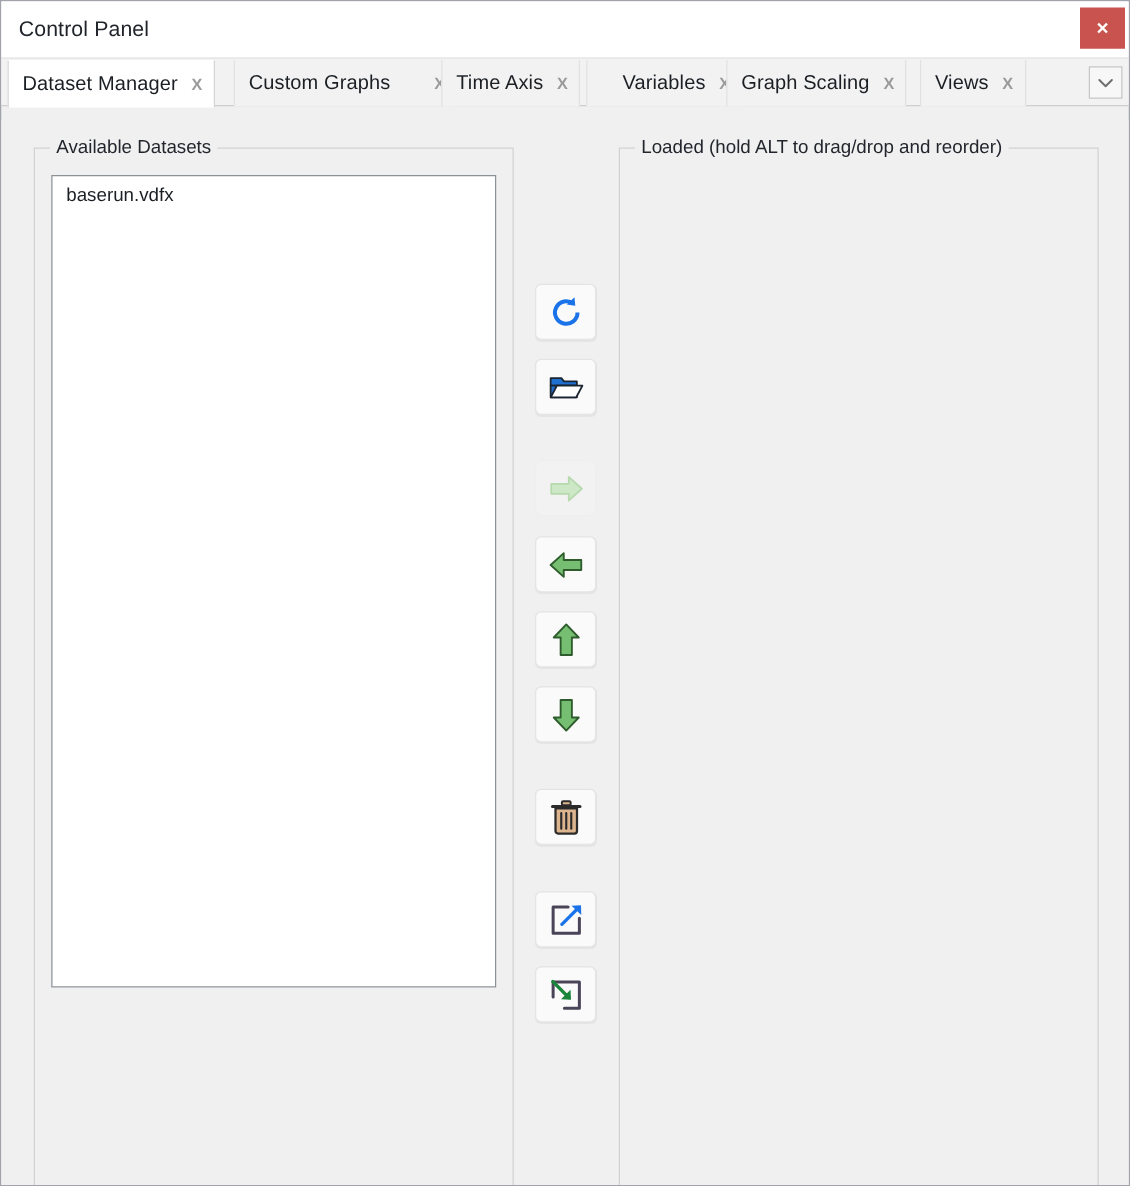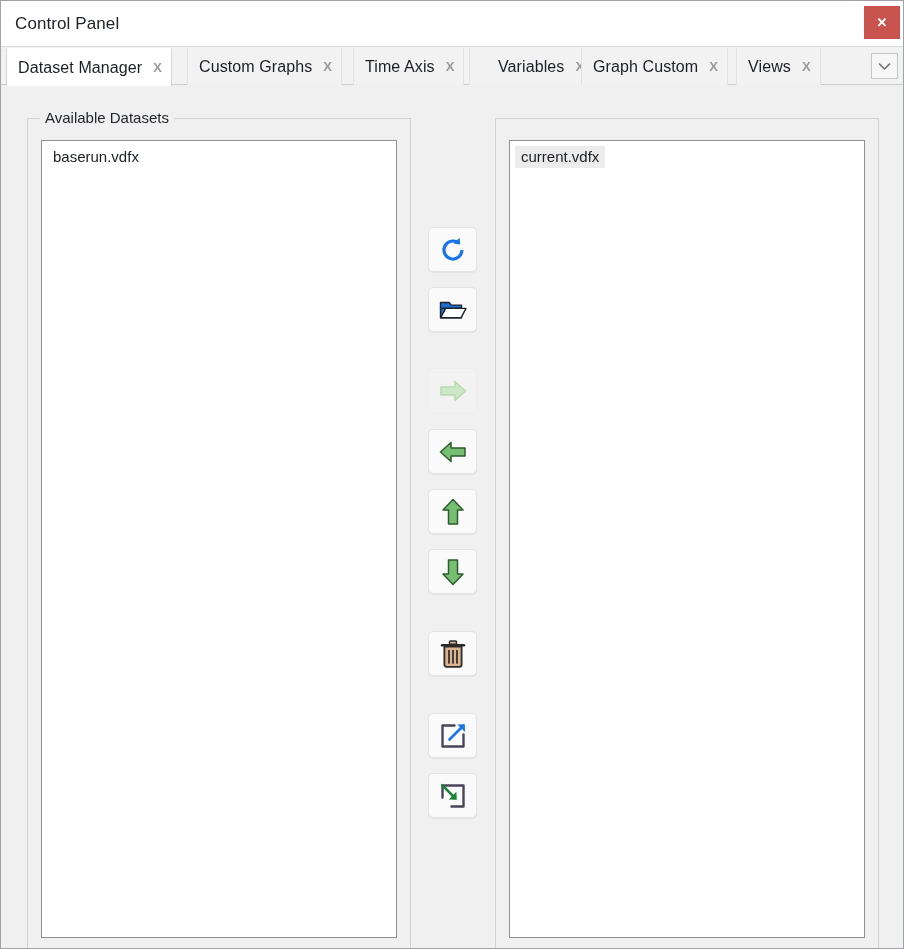--- a/index.html
+++ b/index.html
@@ -141,21 +141,21 @@
   }
   #group-loaded {
     left: 494px; top: 22px;
     width: 384px; height: 838px;
   }
 
   
   .listbox {
     position: absolute;
     left: 13px; top: 21px;
-    width: 356px; height: 798px;
+    width: 356px; height: 650px;
     background: #ffffff;
     border: 1px solid #8c9196;
     overflow: hidden;
     cursor: default;
   }
   .list-item {
     margin: 5px 0 0 5px;
     padding: 2px 6px 3px 6px;
     display: inline-block;
     font-size: 15px;
@@ -210,37 +210,37 @@
     </div>
   </div>
 
   <div id="tabstrip">
 
     <div class="tab selected" style="left:5px;">
       <span class="tab-label">Dataset Manager</span>
       <span class="tab-close">X</span>
     </div>
 
-    <div class="tab" style="left:186px;">
+    <div class="tab" style="left:186px;gap:24px;">
       <span class="tab-label">Custom Graphs</span>
       <span class="tab-close">X</span>
     </div>
 
     <div class="tab" style="left:352px;">
       <span class="tab-label">Time Axis</span>
       <span class="tab-close">X</span>
     </div>
 
     <div class="tab" style="left:468px;padding-left:28px;">
       <span class="tab-label">Variables</span>
       <span class="tab-close">X</span>
     </div>
 
     <div class="tab" style="left:580px;">
-      <span class="tab-label">Graph Custom</span>
+      <span class="tab-label">Graph Scaling</span>
       <span class="tab-close">X</span>
     </div>
 
     <div class="tab" style="left:735px;text-align:right;">
       <span class="tab-label">Views</span>
       <span class="tab-close">X</span>
     </div>
 
     <div id="tab-overflow">
       <svg width="13" height="9" viewBox="0 0 13 9">
@@ -254,25 +254,21 @@
     <div class="groupbox" id="group-available">
       <div class="groupbox-title">Available Datasets</div>
       <div class="listbox">
         <div class="list-row">
           <span class="list-item">baserun.vdfx</span>
         </div>
       </div>
     </div>
 
     <div class="groupbox" id="group-loaded">
-      <div class="listbox">
-        <div class="list-row">
-          <span class="list-item selected">current.vdfx</span>
-        </div>
-      </div>
+      <div class="groupbox-title">Loaded (hold ALT to drag/drop and reorder)</div>
     </div>
 
     <div id="buttoncol">
 
       <div class="toolbtn" style="top:131px;">
         <svg width="28" height="28" viewBox="0 0 28 28">
           <path d="M23 14 a9 9 0 1 1 -3.3 -6.95" fill="none" stroke="#1a73e8" stroke-width="3.2" stroke-linecap="butt"></path>
           <path d="M20.6 1.8 L21.2 8.6 L14.4 7.6 Z" fill="#1a73e8"></path>
         </svg>
       </div>

